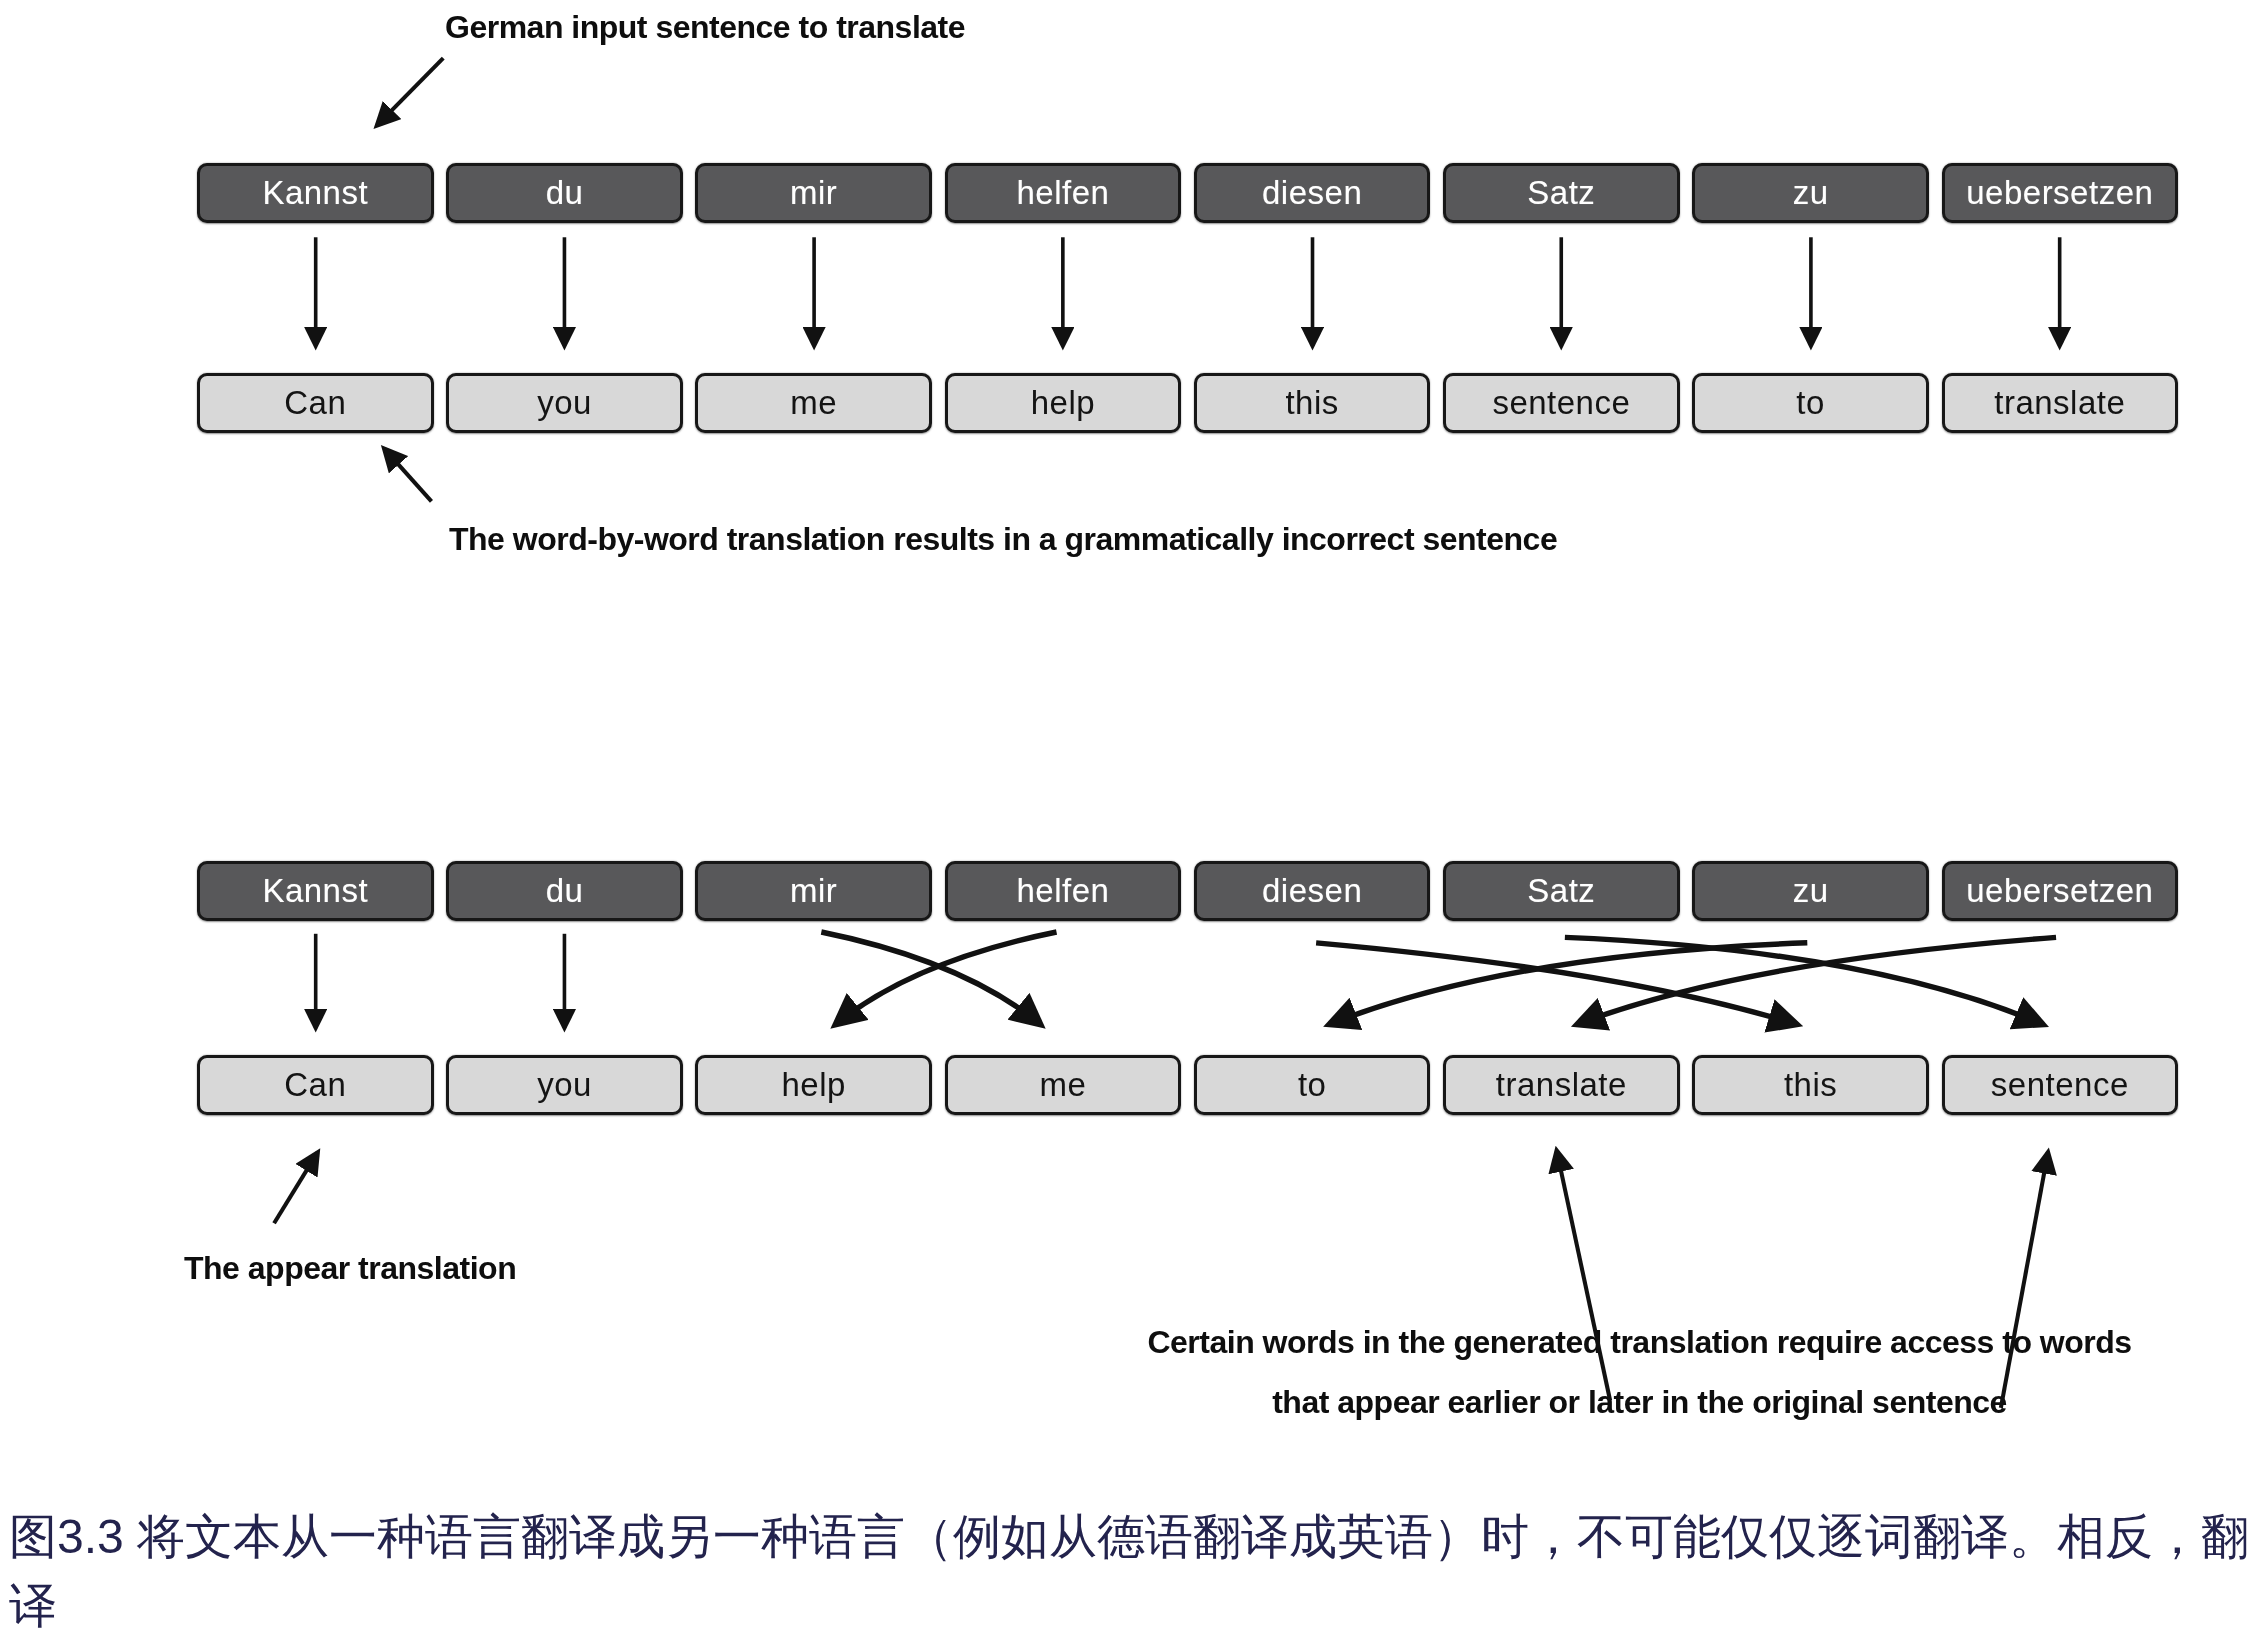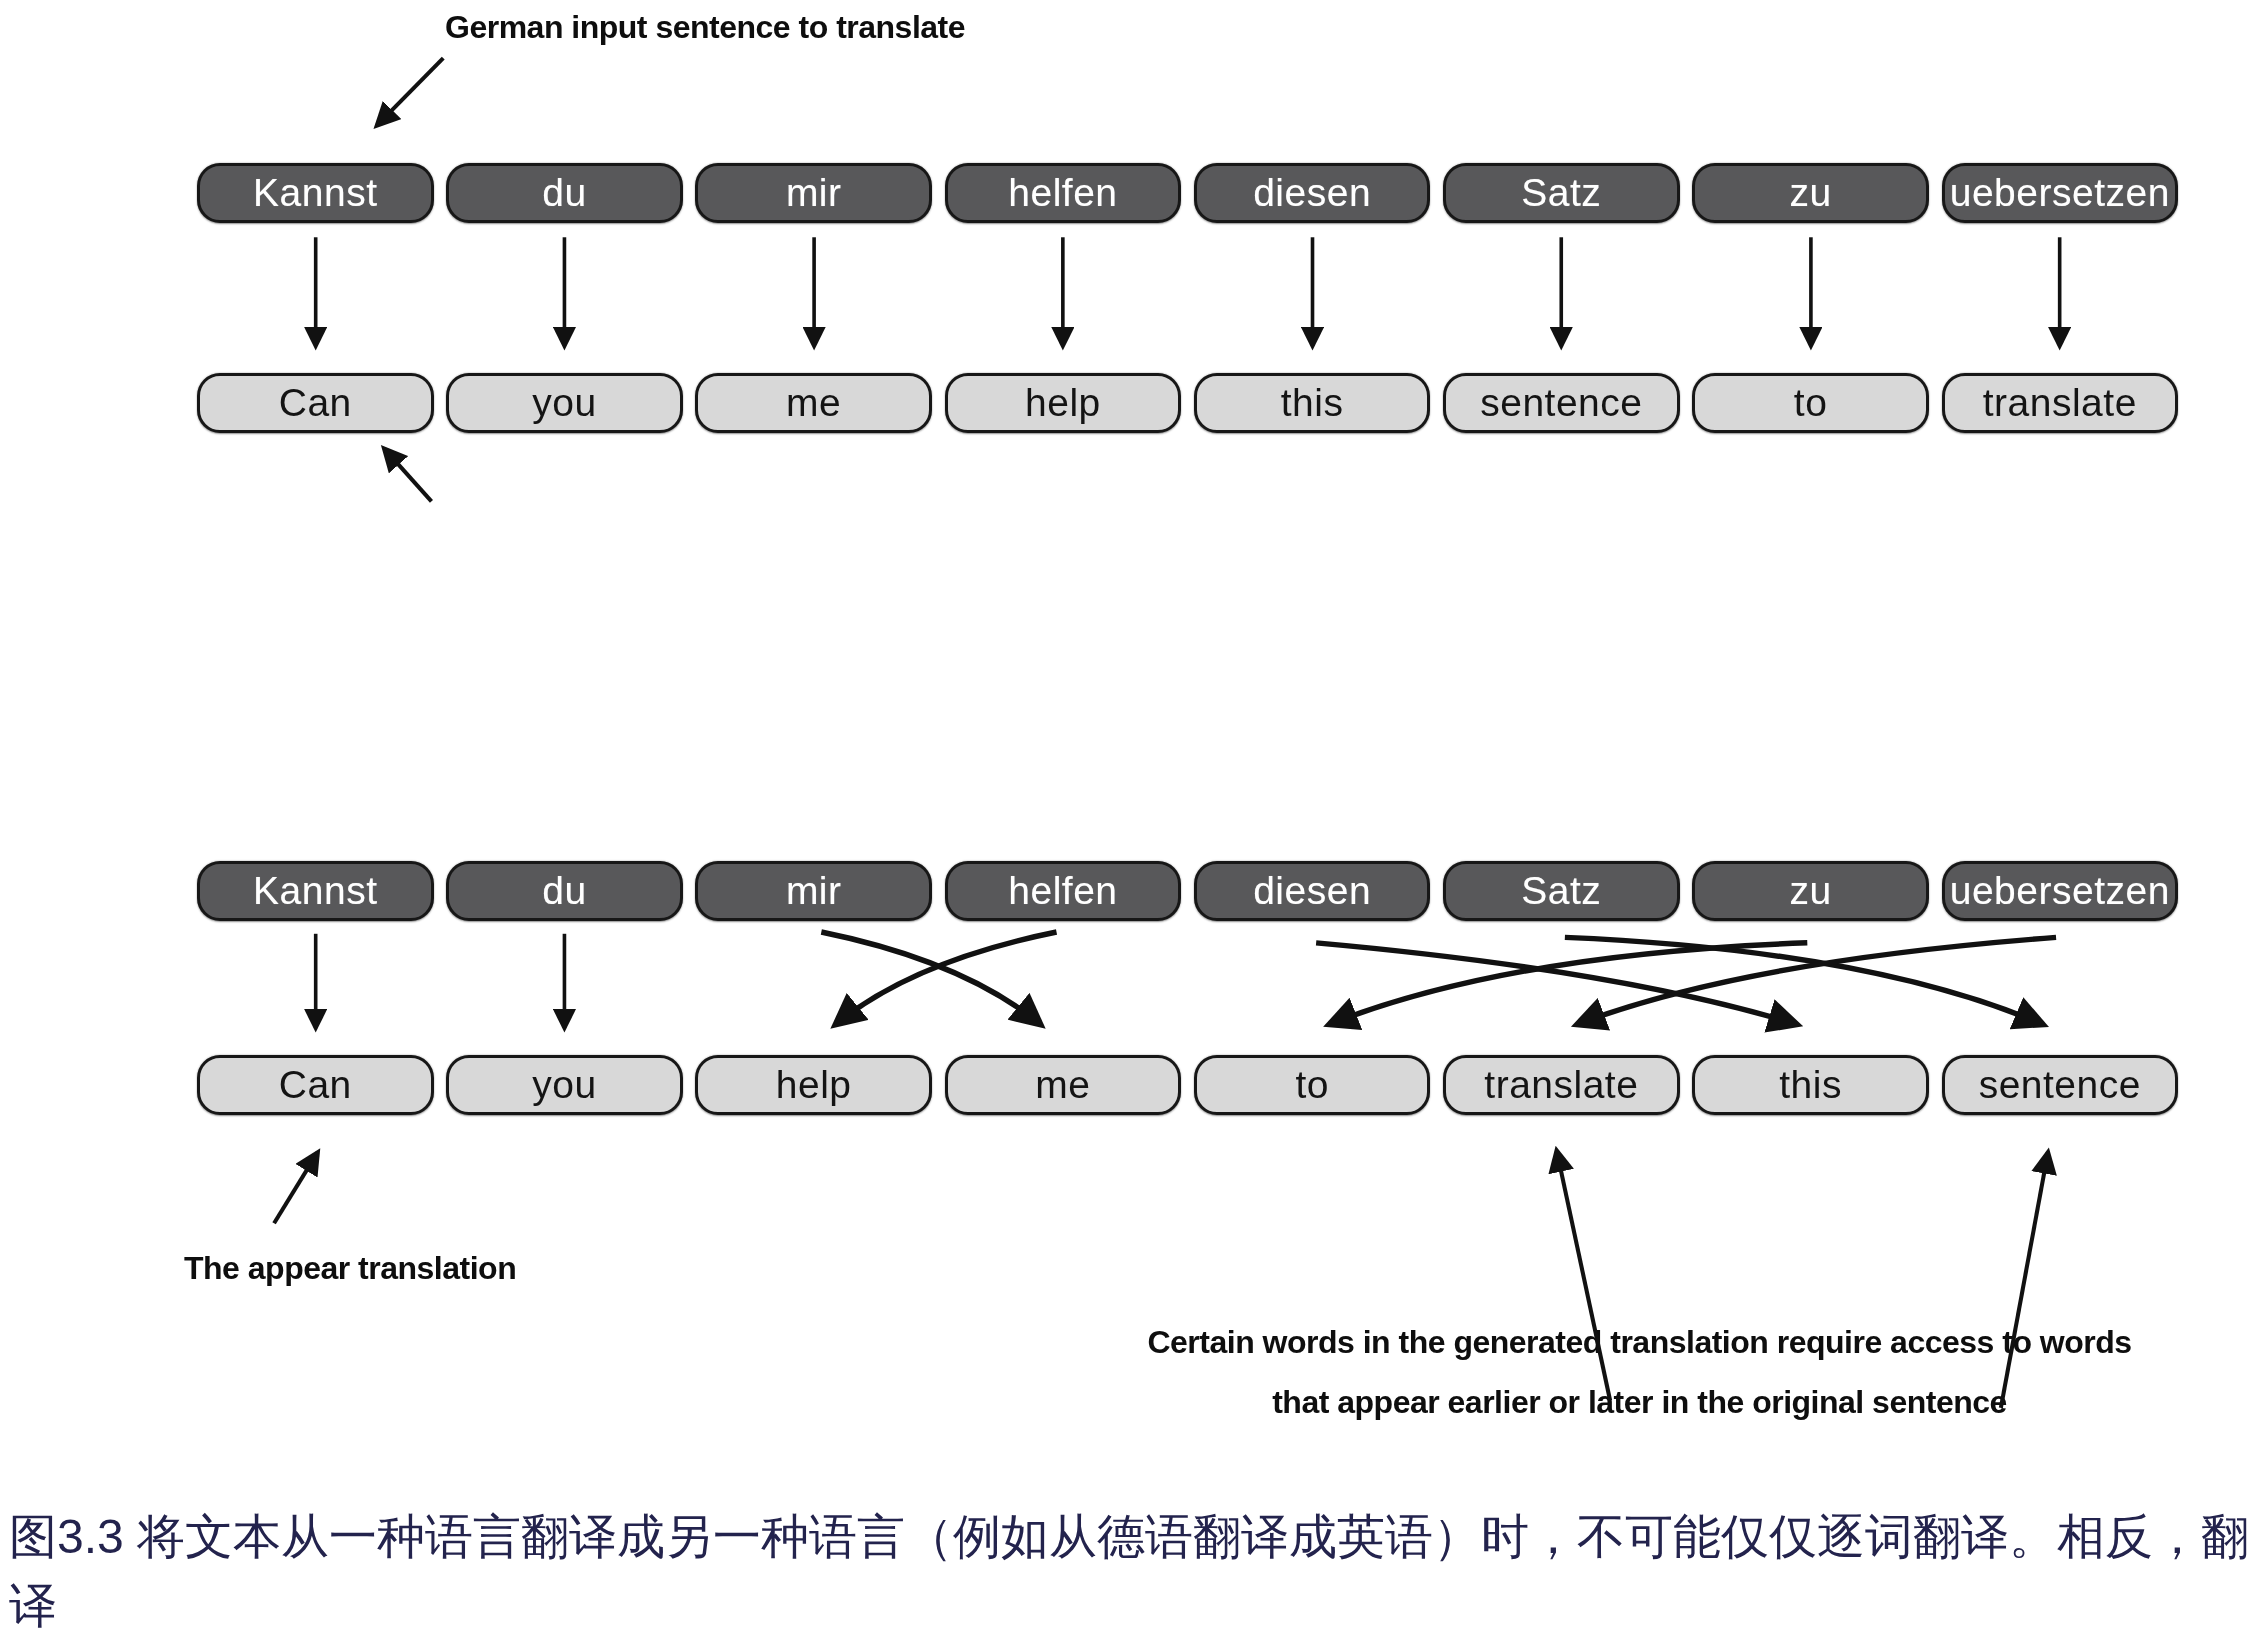--- a/index.html
+++ b/index.html
@@ -22,22 +22,22 @@
     height: 60px;
     display: flex;
     gap: 12.7px;
   }
   .word-box {
     flex: 1;
     display: flex;
     align-items: center;
     justify-content: center;
     border: 3.6px solid #171717;
-    border-radius: 23px;
-    font-size: 39px;
+    border-radius: 10px;
+    font-size: 33px;
     letter-spacing: 0.5px;
     box-shadow: 0 0.9px 1.8px rgba(0,0,0,0.45);
     white-space: nowrap;
   }
   .src {
     background: #58585a;
     color: #ffffff;
     text-shadow: 0 0 0.9px rgba(255,255,255,0.4);
   }
   .tgt {
@@ -90,20 +90,21 @@
   .arrow-anno   { stroke: #111111; stroke-width: 4.5; fill: none; }
   .arrow-curve  { stroke: #111111; stroke-width: 6;   fill: none; }
 </style>
 </head>
 <body>
 
 <div id="canvas">
 
   <div class="annotation" id="anno-german-input">German input sentence to translate</div>
 
+  <div class="annotation" id="anno-word-by-word">The word-by-word translation results in a grammatically incorrect sentence</div>
 
   <div class="annotation" id="anno-correct">The appear translation</div>
 
   <div class="annotation" id="anno-context">
     <div>Certain words in the generated translation require access to words</div>
     <div>that appear earlier or later in the original sentence</div>
   </div>
 
   <div class="word-row row-g1">
     <div class="word-box src">Kannst</div>

